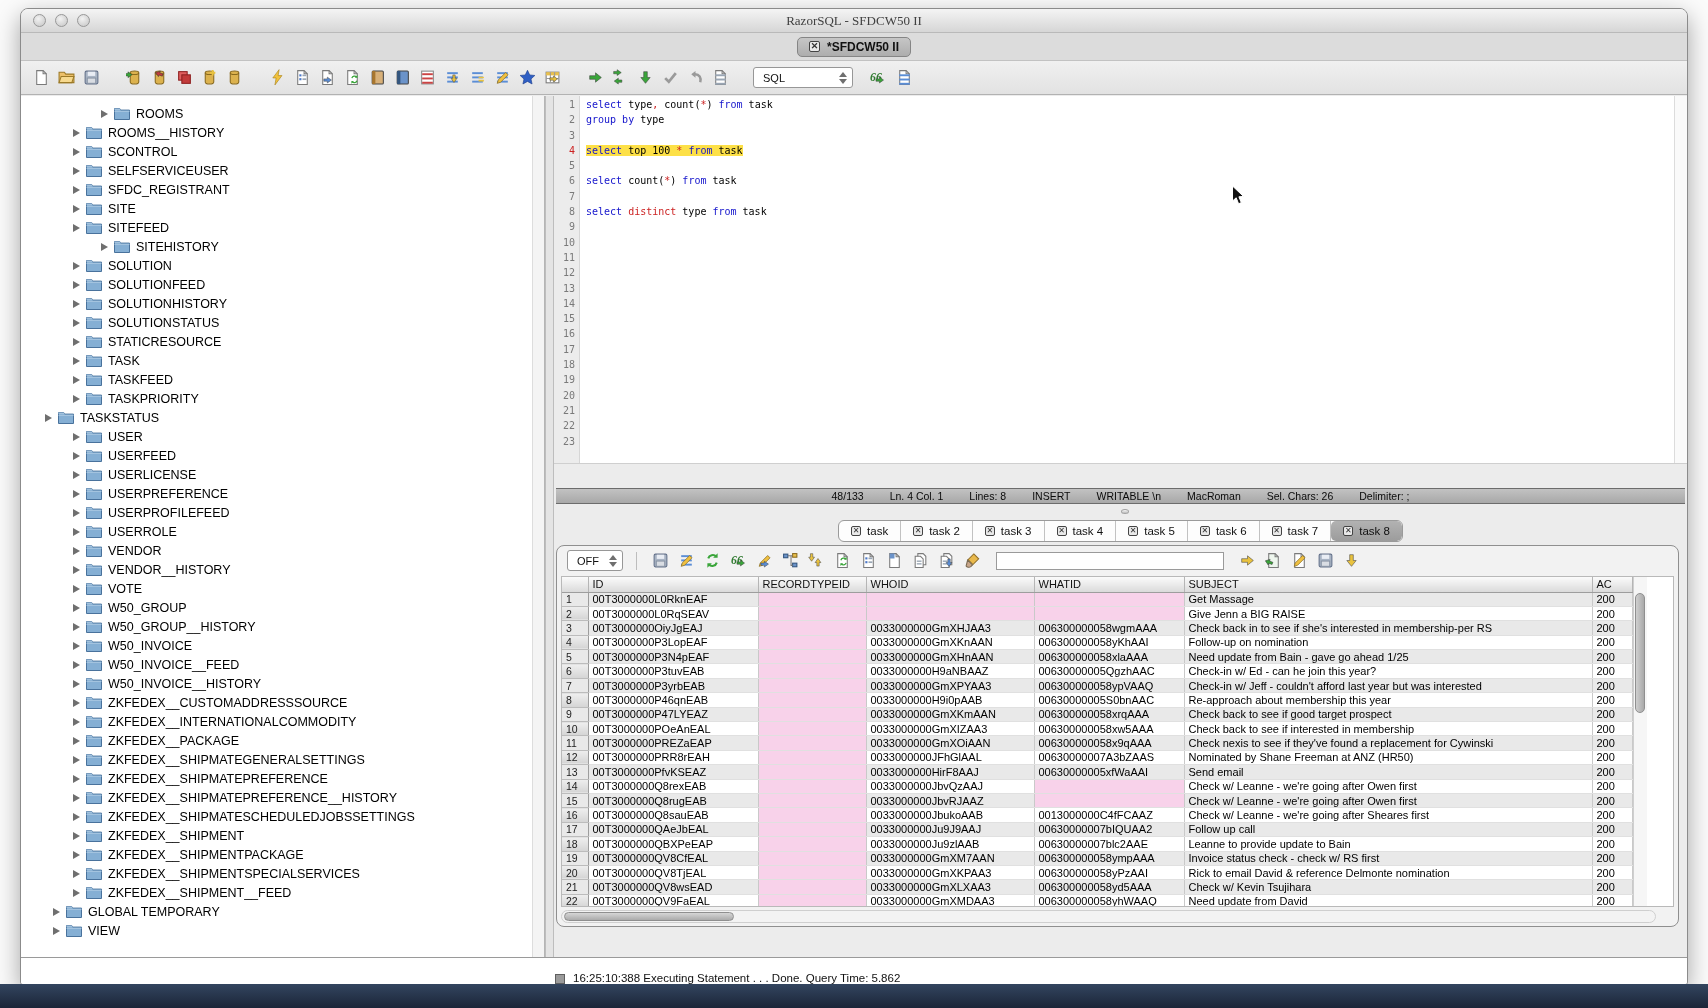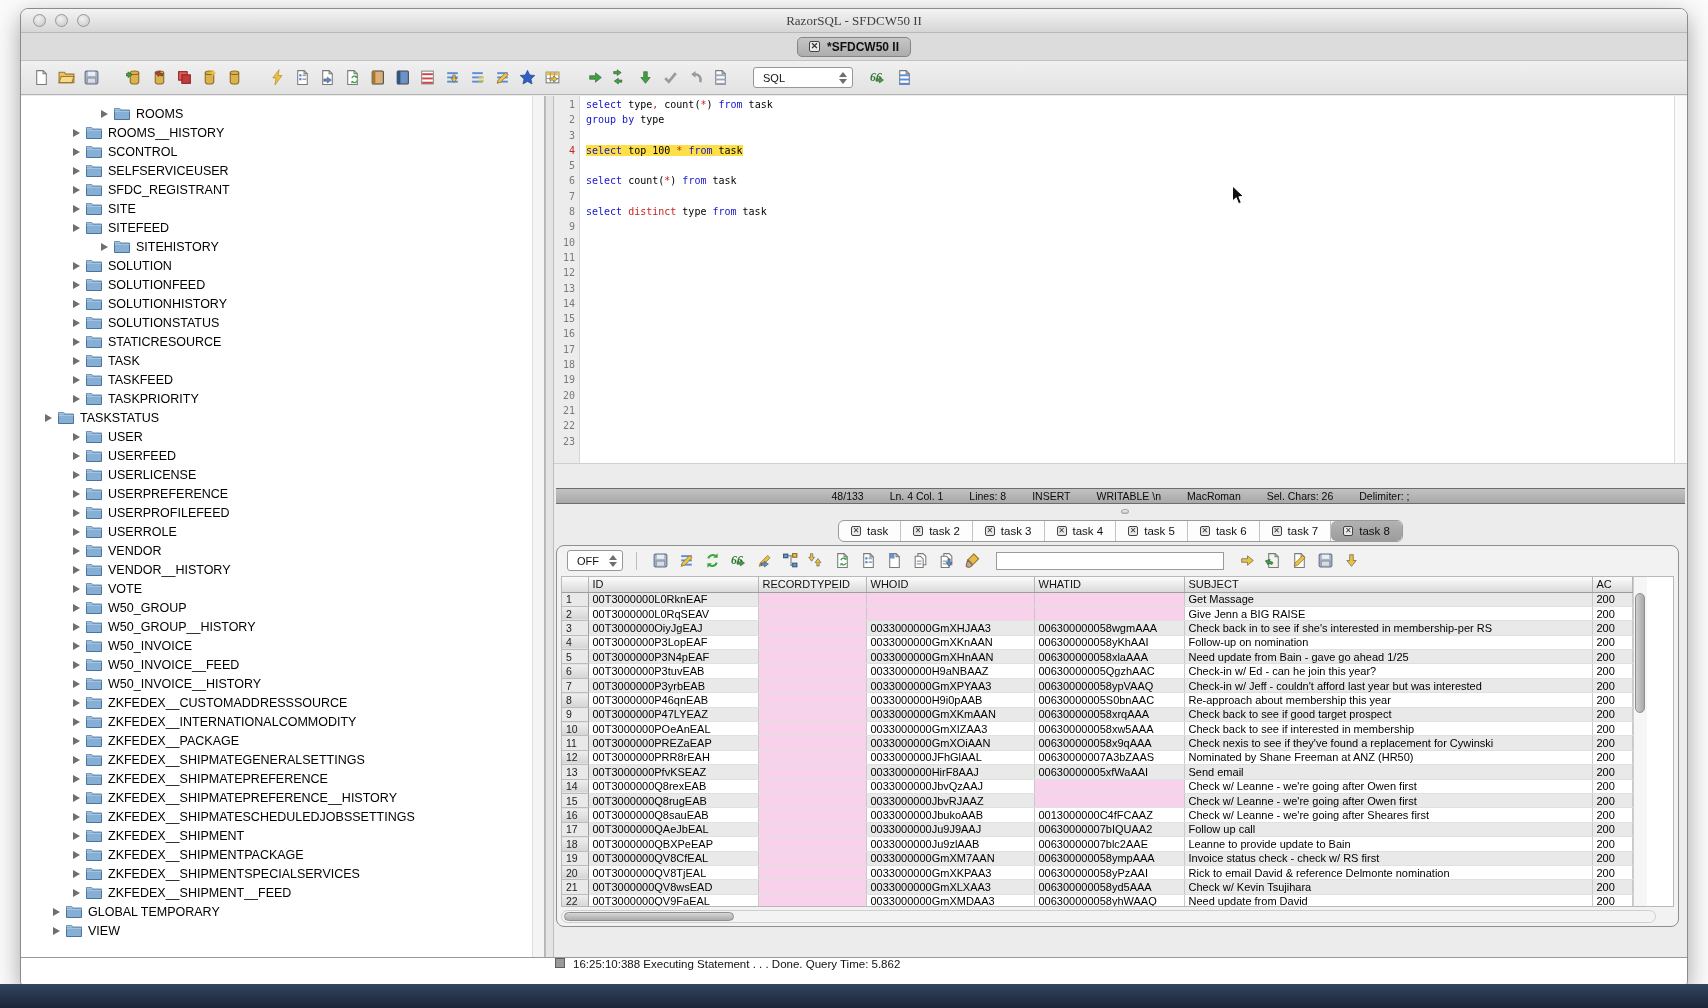--- a/index.html
+++ b/index.html
@@ -118,21 +118,21 @@
   .grid-vthumb { position:absolute; top:16px; left:1.5px; width:10px; height:120px;
                  border-radius:6px; background:linear-gradient(90deg,#cfcfcf,#a9a9a9);
                  border:1px solid #8f8f8f; }
   .hscroll { position:absolute; left:4px; right:22px; bottom:3px; height:13px;
              background:#f3f3f3; border:1px solid #cfcfcf; border-radius:7px; }
   .hthumb { position:absolute; left:2px; top:1px; height:9px; width:170px;
             border-radius:6px; background:linear-gradient(#d6d6d6,#ababab);
             border:1px solid #8f8f8f; }
   
   .winstatus { position:absolute; left:0; right:0; bottom:0; height:27px; background:#fff;
-               border-top:1px solid #9a9a9a; display:flex; align-items:flex-start;
+               border-top:1px solid #9a9a9a; display:flex; align-items:flex-end;
                padding-left:534px; gap:8px; font-size:11.5px; color:#111; }
   .status-square { width:10px; height:10px; background:#9a9a9a; border:1px solid #5f5f5f; }
   
   .cursor { position:absolute; left:1231px; top:185px; z-index:50; }
 </style>
 </head>
 <body>
 
 <div class="page">
   <div class="window">

